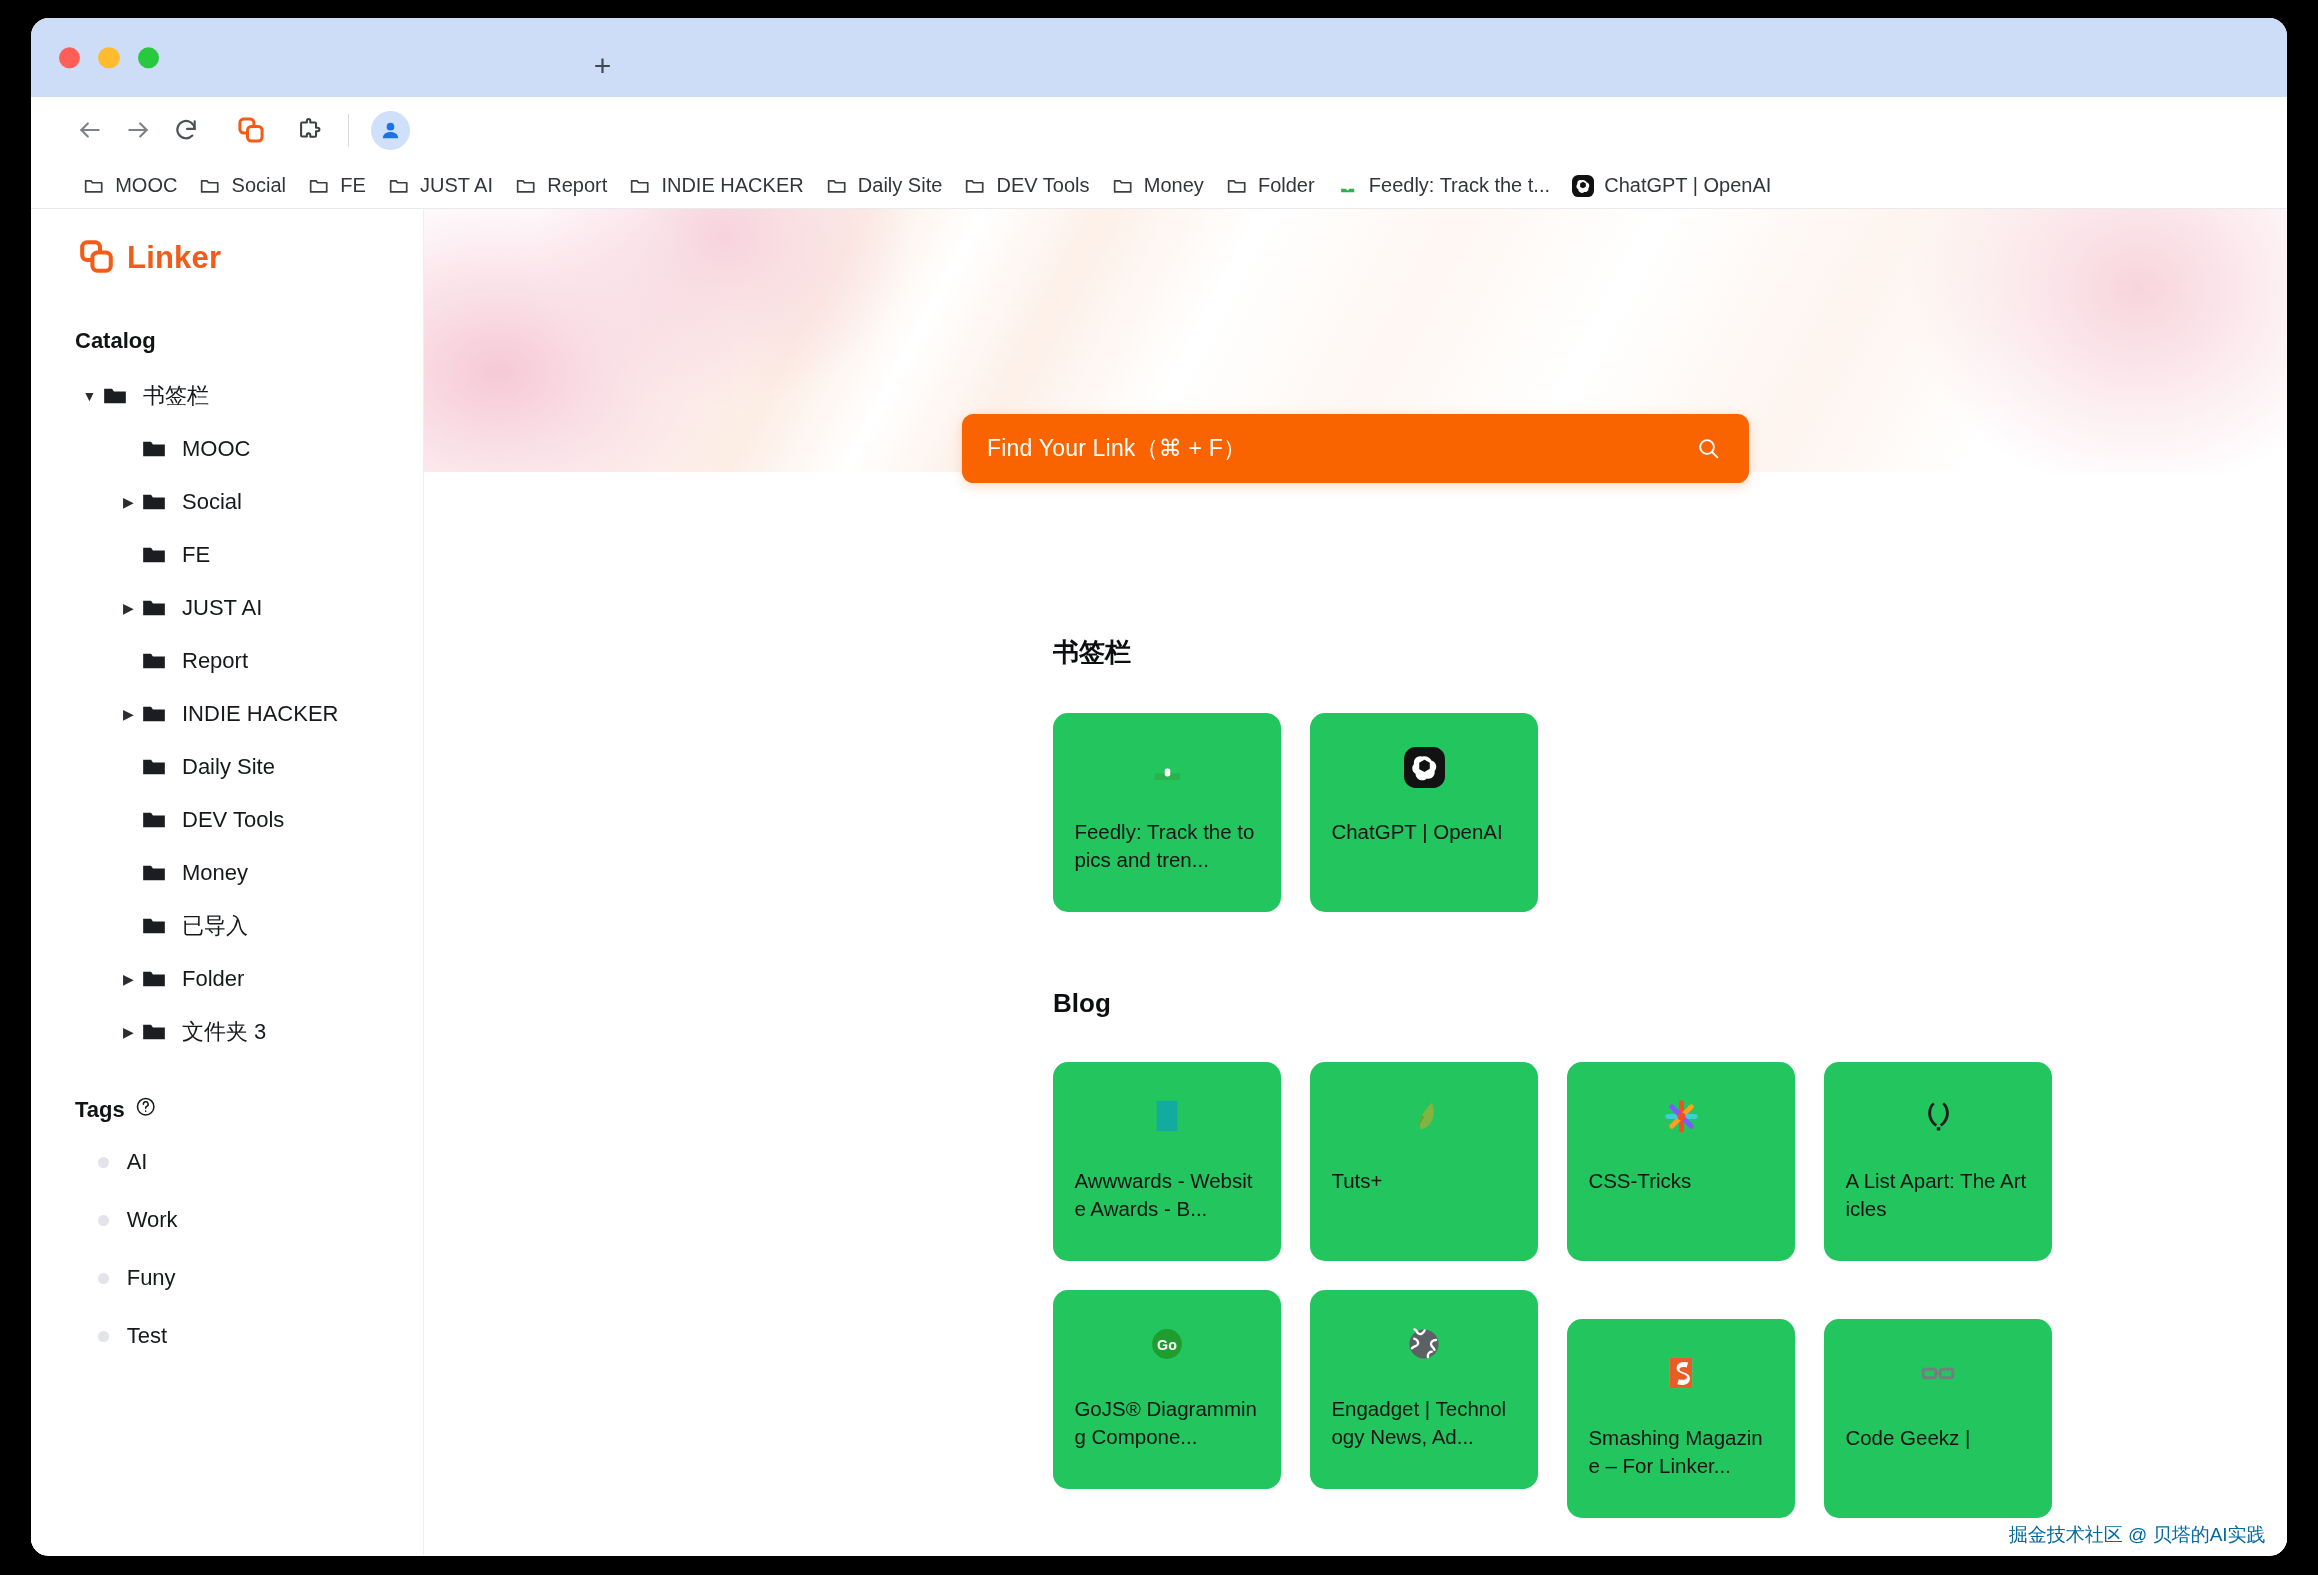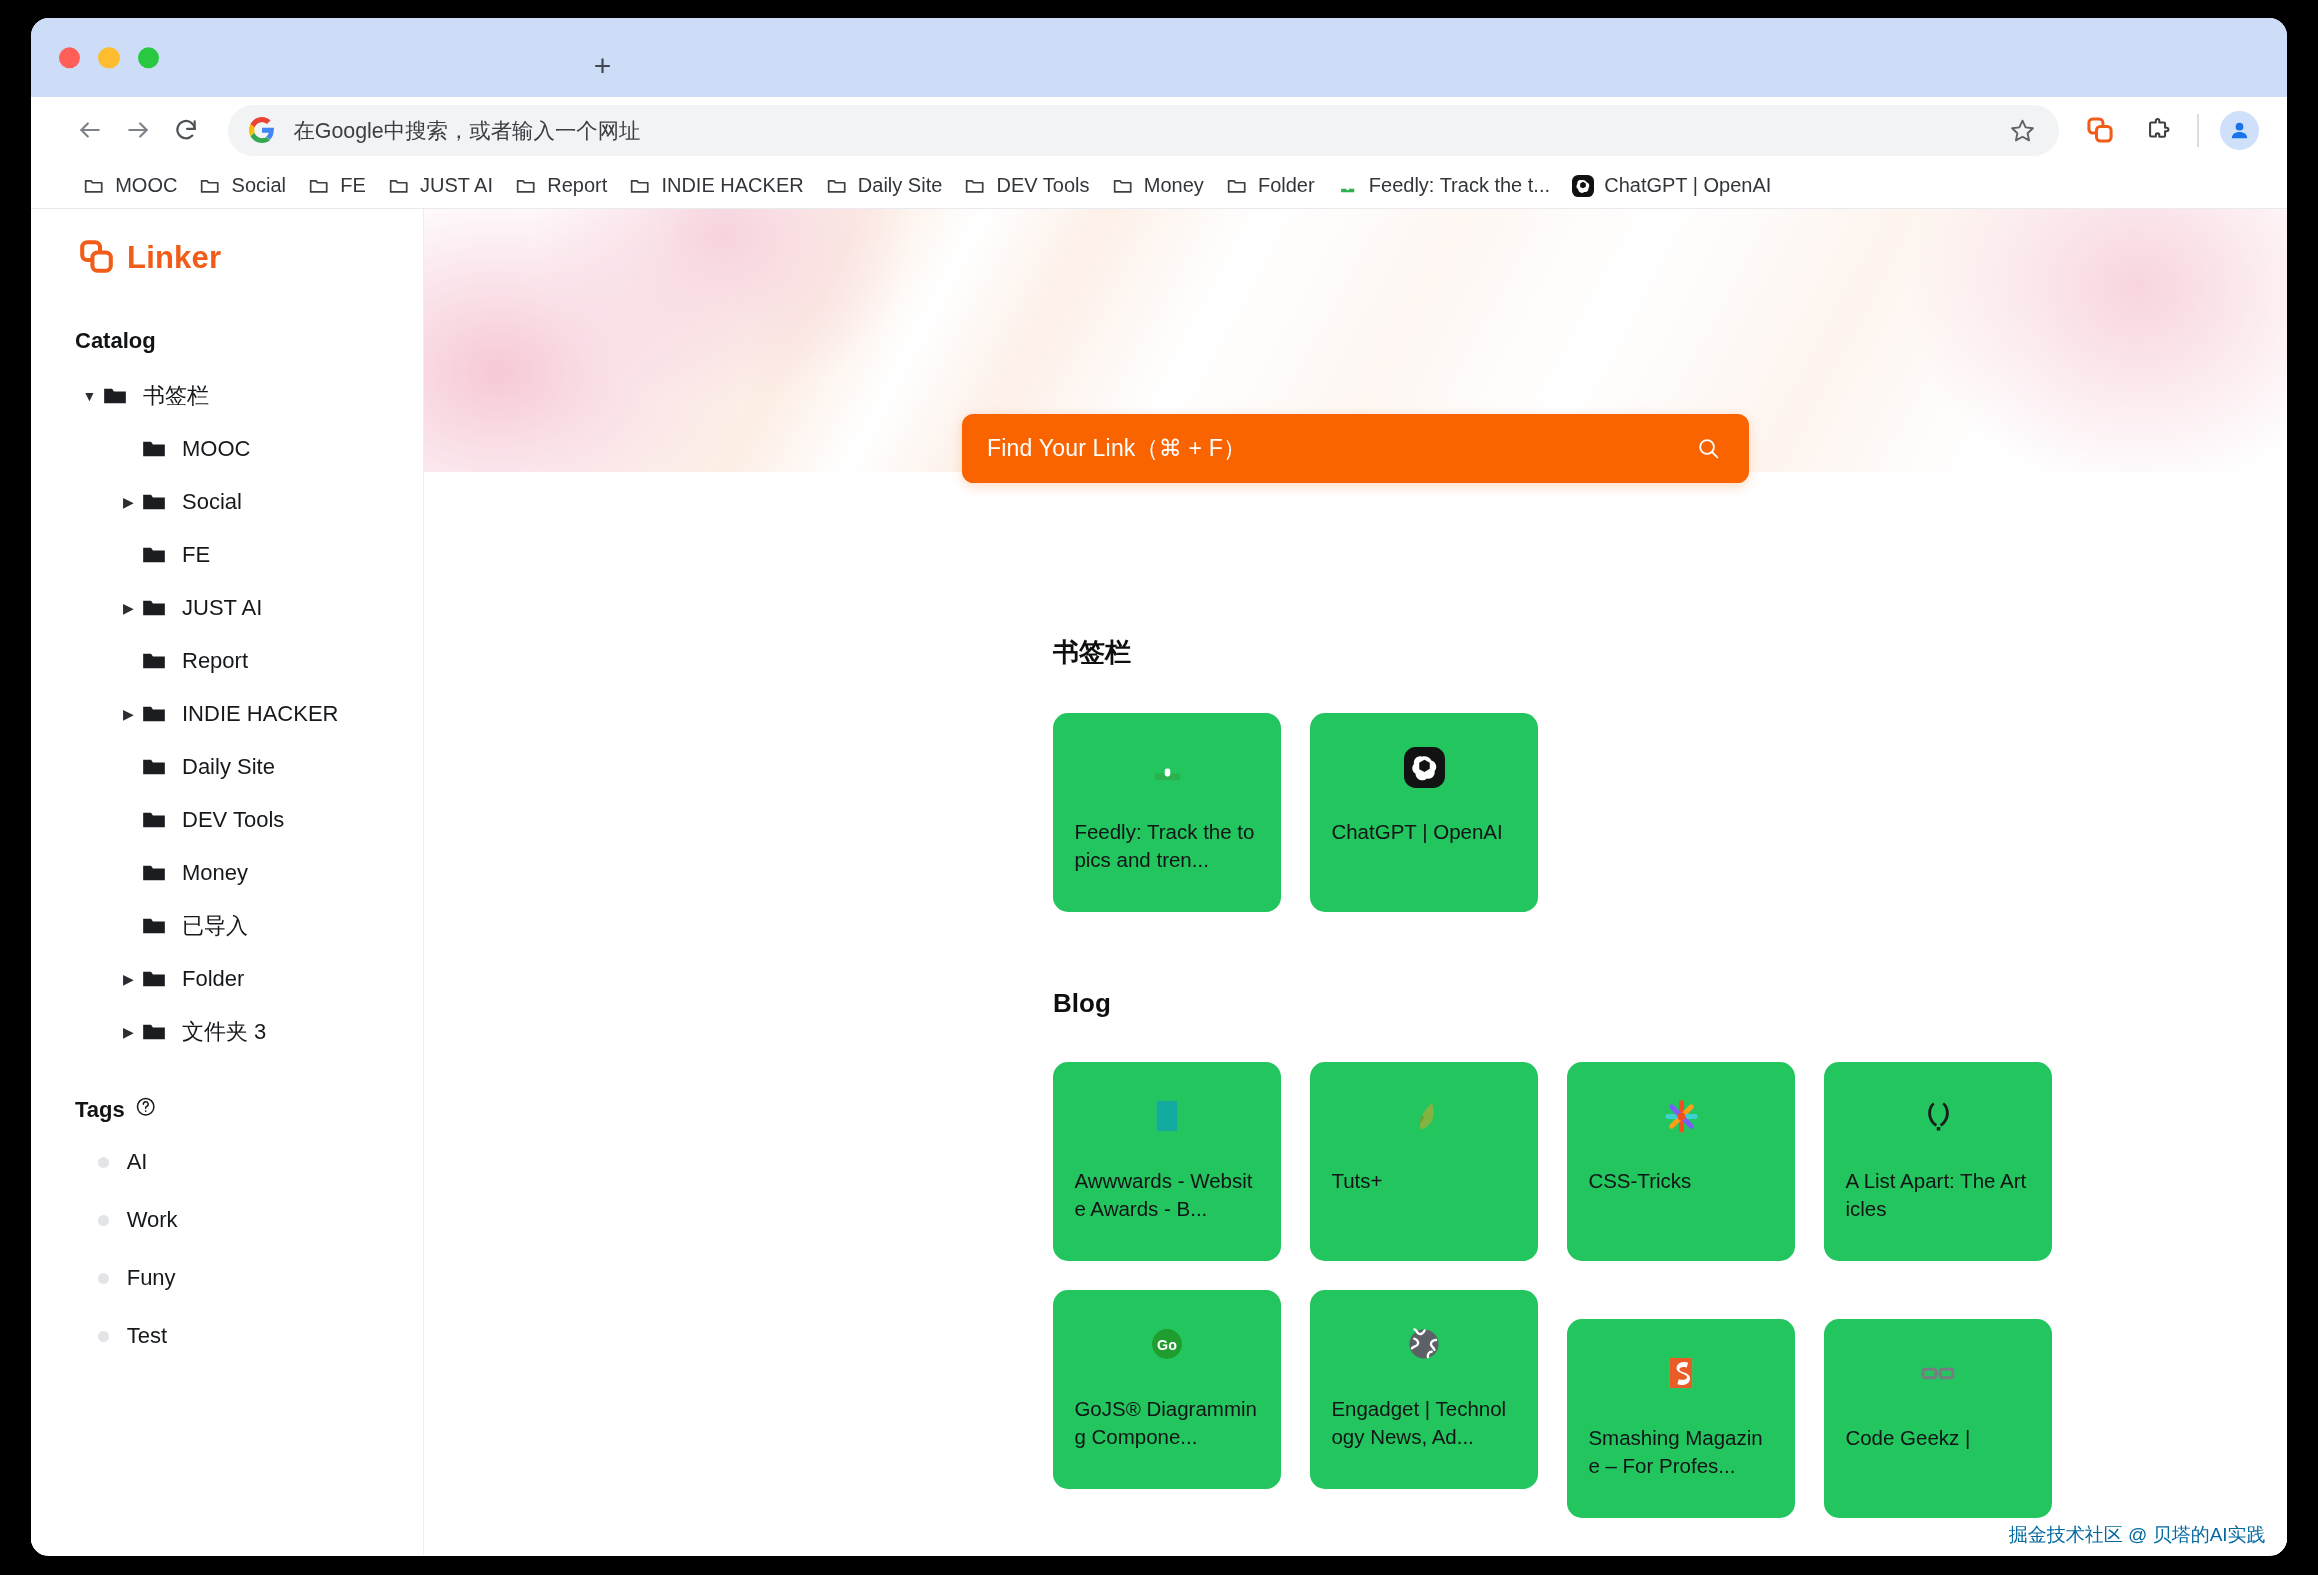--- a/index.html
+++ b/index.html
@@ -349,36 +349,20 @@
           <polyline points="14,6 20,12 14,18"></polyline>
       </svg>
     </div>
     <div class="navbtn reload">
       <svg viewBox="0 0 24 24" width="26" height="26" fill="none" stroke="currentColor" stroke-width="2" stroke-linecap="round">
         <path d="M20 11a8 8 0 1 0-2.1 6.1"></path>
           <polyline points="20,4 20,11 13,11"></polyline>
       </svg>
     </div>
 
-    <div class="omnibox">
-      <span class="g-logo">
-        <svg viewBox="0 0 48 48" width="26" height="26">
-          <path fill="#EA4335" d="M24 9.5c3.5 0 6.6 1.2 9 3.6l6.7-6.7C35.6 2.6 30.2 0 24 0 14.6 0 6.5 5.4 2.6 13.2l7.8 6.1C12.3 13.5 17.6 9.5 24 9.5z"></path>
-          <path fill="#4285F4" d="M46.1 24.5c0-1.6-.1-3.2-.4-4.7H24v9.1h12.4c-.5 2.9-2.2 5.3-4.6 6.9l7.2 5.6c4.2-3.9 6.6-9.6 6.6-16.9z"></path>
-          <path fill="#FBBC05" d="M10.4 28.7c-.5-1.5-.8-3-.8-4.7s.3-3.2.8-4.7l-7.8-6.1C.9 16.4 0 20.1 0 24s.9 7.6 2.6 10.8l7.8-6.1z"></path>
-          <path fill="#34A853" d="M24 48c6.2 0 11.5-2 15.3-5.6l-7.2-5.6c-2 1.4-4.6 2.2-8.1 2.2-6.4 0-11.7-4-13.6-9.8l-7.8 6.1C6.5 42.6 14.6 48 24 48z"></path>
-        </svg>
-      </span>
-      <span class="omnibox-text">在Google中搜索，或者输入一个网址</span>
-      <span class="star-btn">
-        <svg viewBox="0 0 24 24" width="25" height="25" fill="none" stroke="currentColor" stroke-width="1.8" stroke-linejoin="round">
-          <polygon points="12,2.6 15,9 22,9.8 16.9,14.6 18.3,21.5 12,18 5.7,21.5 7.1,14.6 2,9.8 9,9"></polygon>
-        </svg>
-      </span>
-    </div>
 
     <div class="tb-icons">
       <div class="tb-icon">
         <svg viewBox="0 0 24 24" width="28" height="28">
           <rect x="2.5" y="2.5" width="12" height="12" rx="3.2" fill="none" stroke="#f25c19" stroke-width="2.6"></rect>
           <rect x="9" y="9" width="12.5" height="12.5" rx="3.2" fill="#fff" stroke="#f25c19" stroke-width="2.6"></rect>
         </svg>
       </div>
       <div class="tb-icon">
         <svg viewBox="0 0 24 24" width="26" height="26" fill="none" stroke="#3c4043" stroke-width="1.9" stroke-linejoin="round">
@@ -768,21 +752,21 @@
             </div>
 
             <div class="card row2">
               <span class="card-ico">
                 <svg viewBox="0 0 24 24" width="38" height="38">
                   <rect x="5" y="2.5" width="14" height="19" fill="#ffffff"></rect>
                   <path d="M5 2.5h14v19H5z" fill="#e85c26"></path>
                   <path d="M16.5 5.4c-3.4-1-6.6.2-7.2 2.7-.6 2.4 1.5 3.6 3.6 4.3 2 .7 3.1 1.3 2.9 2.4-.3 1.4-2.6 2-5.2 1.1l-.9 3.2c3.6 1.2 7.3-.1 7.9-2.9.5-2.5-1.4-3.7-3.6-4.5-2.1-.7-3.2-1.2-3-2.2.2-1.1 2.2-1.6 4.6-.9z" fill="#ffffff"></path>
                 </svg>
               </span>
-              <span class="card-title">Smashing Magazine – For Profes...</span>
+              <span class="card-title">Smashing Magazine – For Linker...</span>
             </div>
 
             <div class="card row2">
               <span class="card-ico">
                 <svg viewBox="0 0 24 24" width="38" height="38">
                     <rect x="2.6" y="9.6" width="8" height="5.4" rx="1.2" fill="none" stroke="#777c81" stroke-width="1.8"></rect>
                     <rect x="13.4" y="9.6" width="8" height="5.4" rx="1.2" fill="none" stroke="#777c81" stroke-width="1.8"></rect>
                     <line x1="10.6" y1="12.2" x2="13.4" y2="12.2" stroke="#777c81" stroke-width="1.8"></line>
                   </svg>
               </span>

